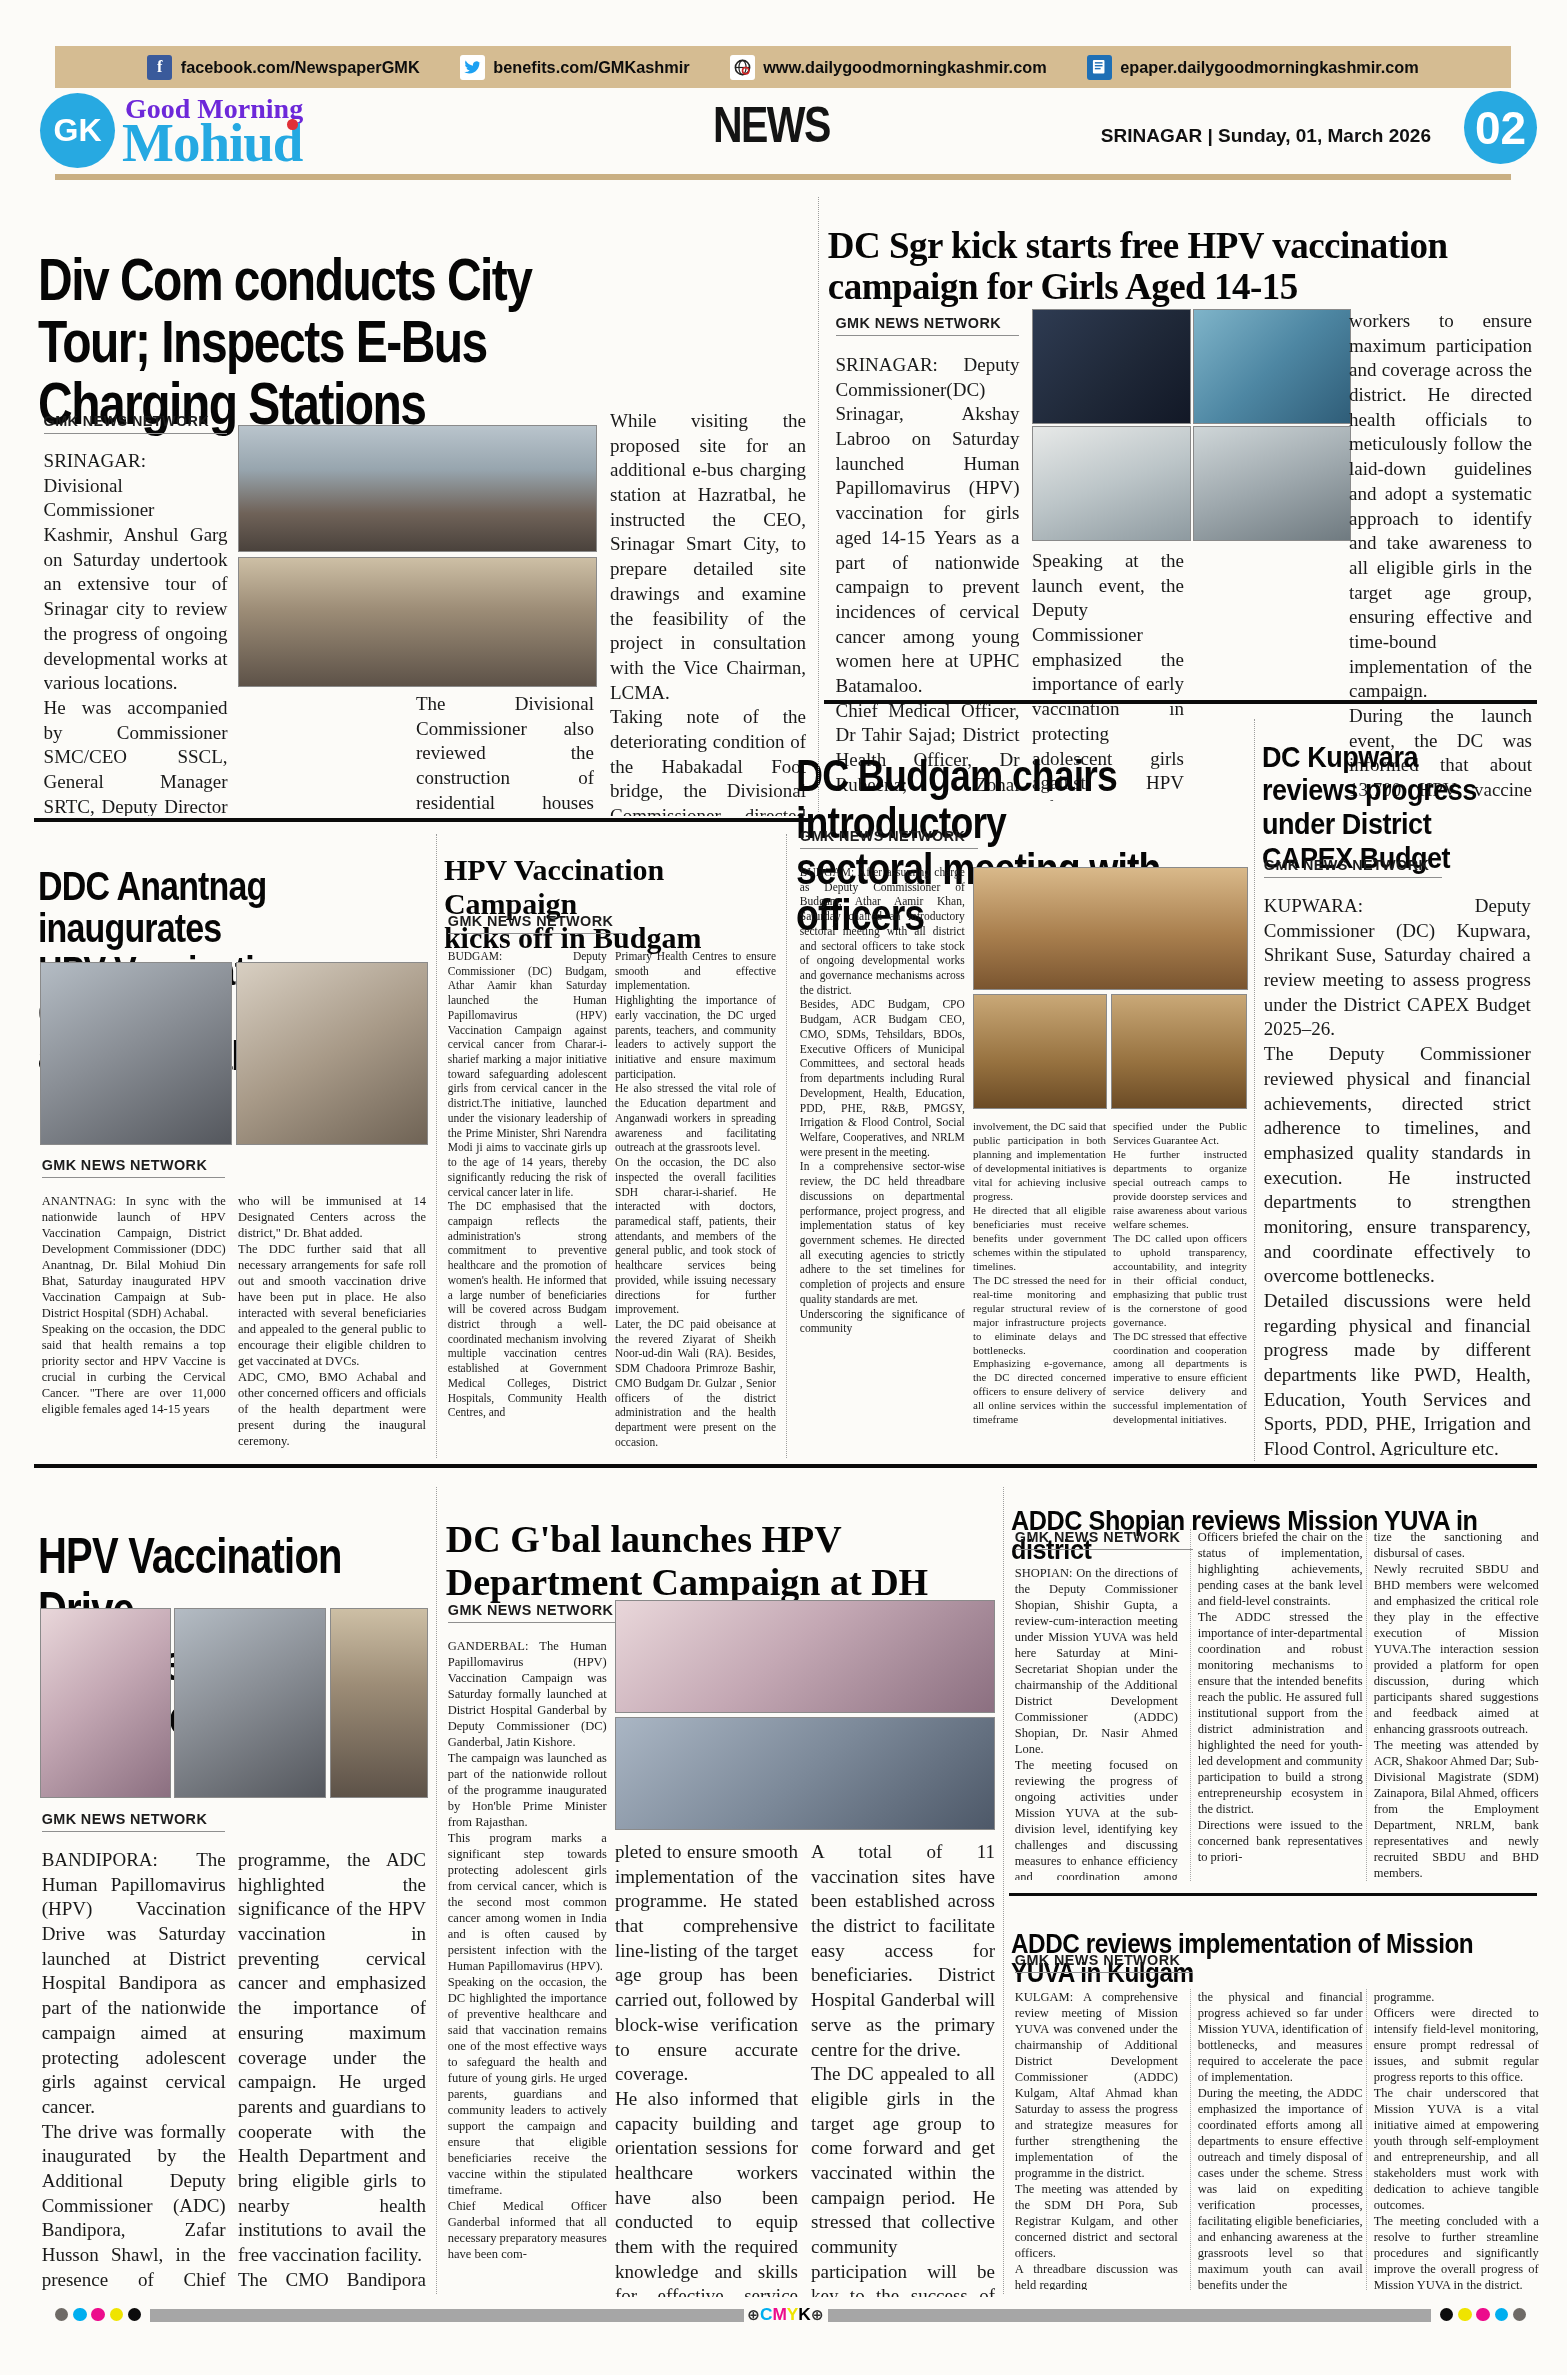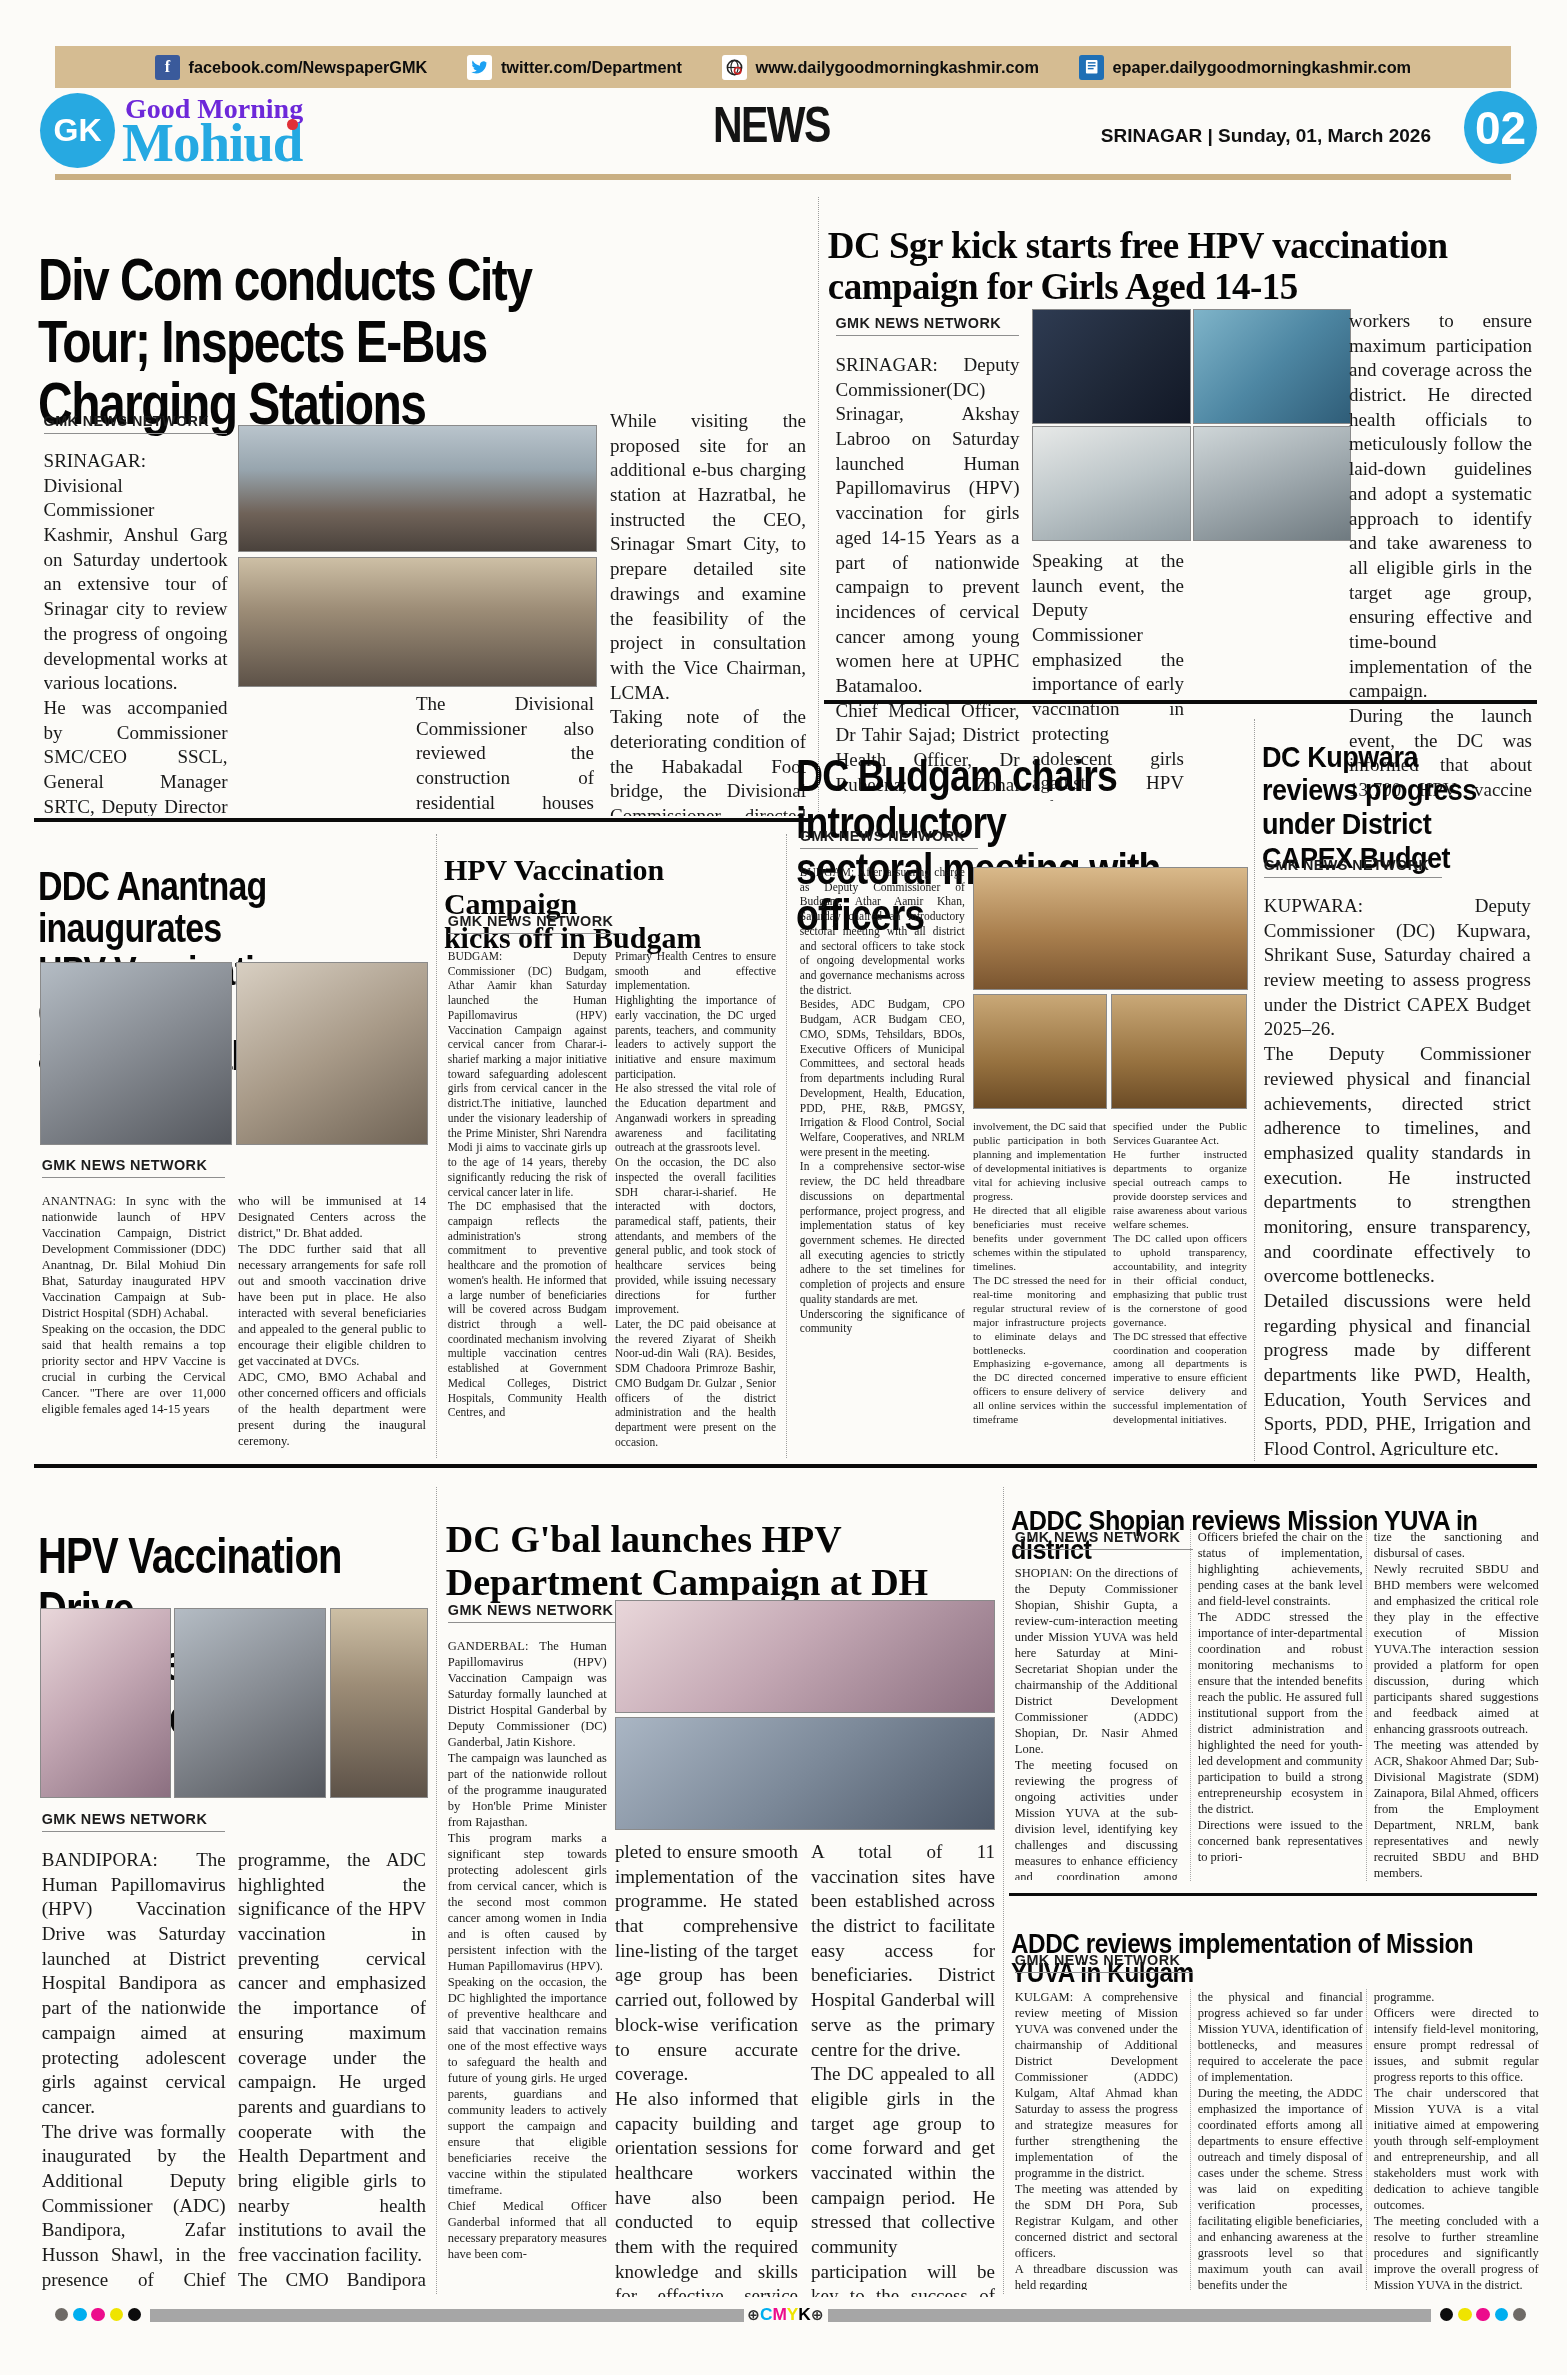--- a/index.html
+++ b/index.html
@@ -60,21 +60,21 @@
     <span class="sitem">
       <span class="icon16" style="background:#3a5a9b;font-family:'Liberation Serif',serif;">f</span>
       <span>facebook.com/NewspaperGMK</span>
     </span>
     <span class="sitem">
       <span class="icon16" style="background:#fff;">
           <svg width="19" height="19" viewBox="0 0 24 24">
             <path fill="#1da1f2" d="M23 4.9c-.8.4-1.7.6-2.6.8a4.5 4.5 0 0 0-7.7 4.1A12.8 12.8 0 0 1 3.4 3.2a4.5 4.5 0 0 0 1.4 6A4.4 4.4 0 0 1 2.7 8v.1a4.5 4.5 0 0 0 3.6 4.4 4.5 4.5 0 0 1-2 .1 4.5 4.5 0 0 0 4.2 3.1A9 9 0 0 1 1 17.5 12.7 12.7 0 0 0 7.9 19.5c8.3 0 12.8-6.9 12.8-12.8v-.6A9.2 9.2 0 0 0 23 4.9z"></path>
           </svg>
         </span>
-      <span>twitter.com/Department</span>
+      <span>benefits.com/GMKashmir</span>
     </span>
     <span class="sitem">
       <span class="icon16" style="background:#fff;">
           <svg width="19" height="19" viewBox="0 0 24 24">
             <circle cx="12" cy="12" r="9" fill="none" stroke="#222" stroke-width="2"></circle>
             <ellipse cx="12" cy="12" rx="4.5" ry="9" fill="none" stroke="#222" stroke-width="1.5"></ellipse>
             <line x1="3" y1="12" x2="21" y2="12" stroke="#222" stroke-width="1.5"></line>
             <circle cx="16" cy="16" r="4" fill="none" stroke="#c22" stroke-width="2"></circle>
           </svg>
         </span>

